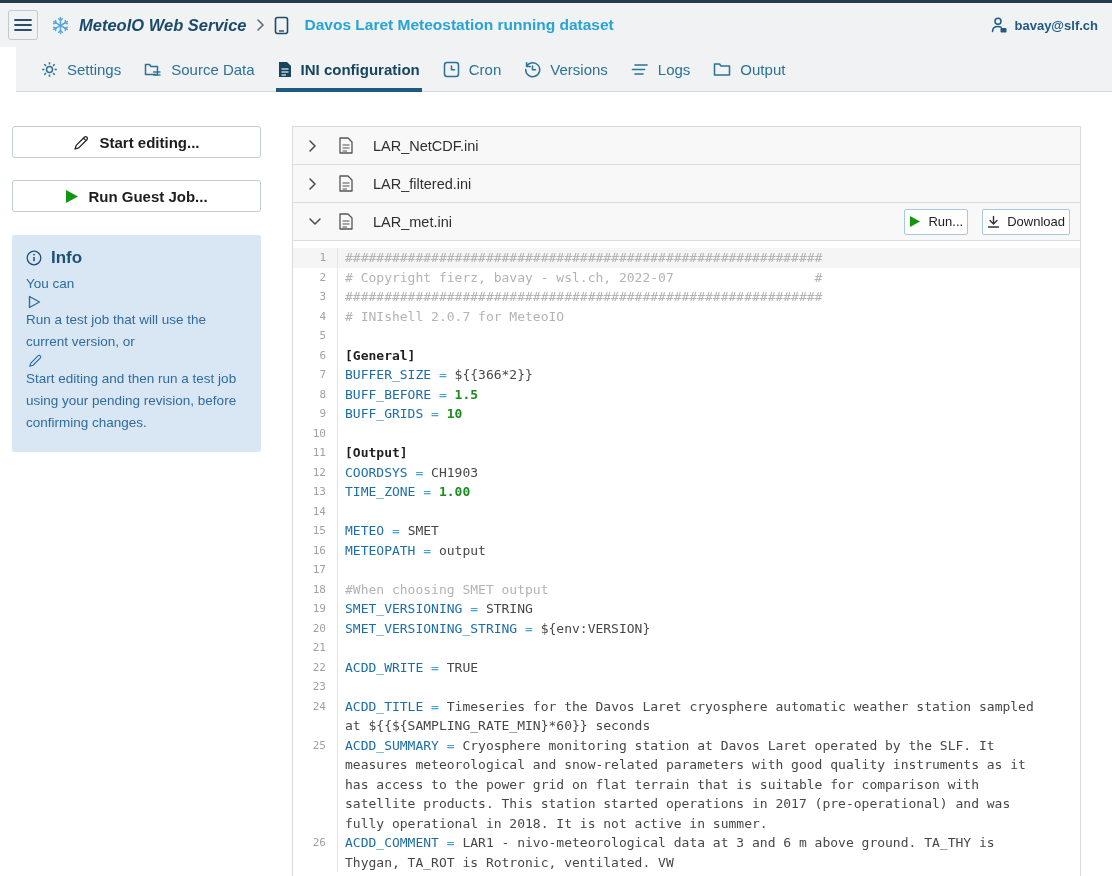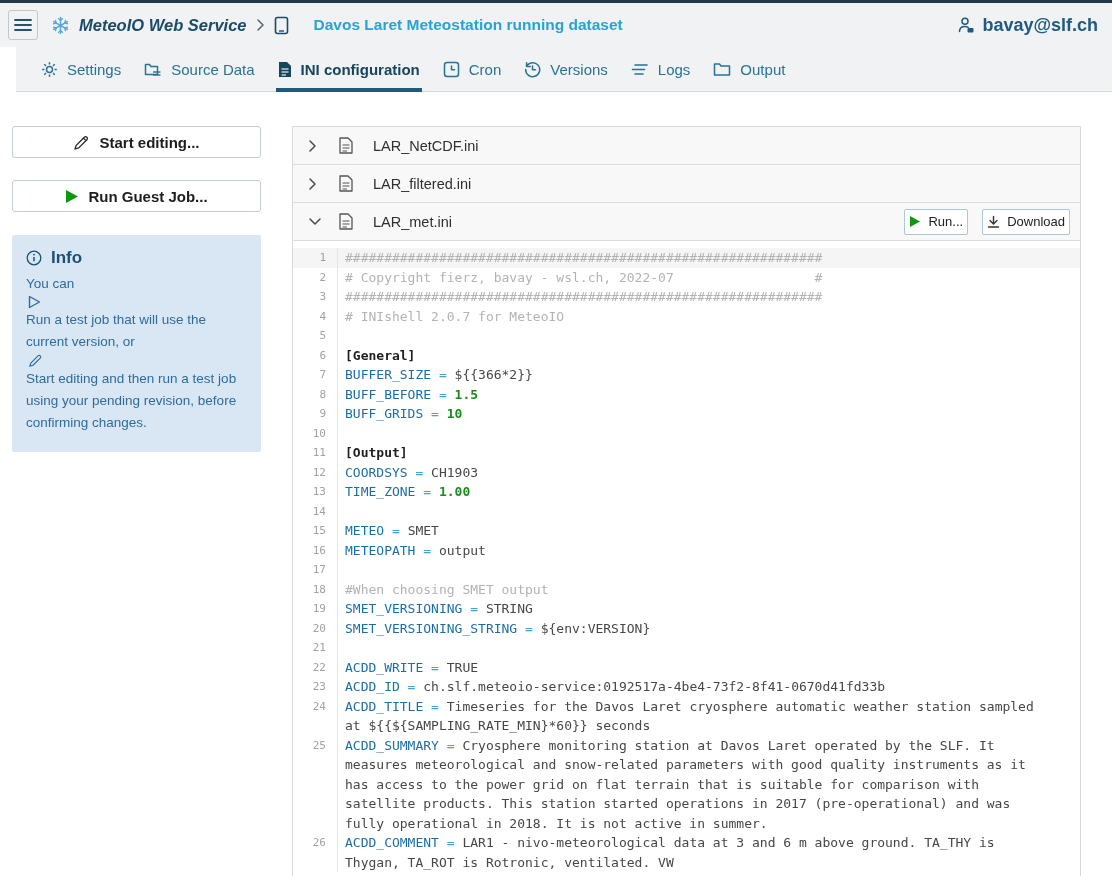--- a/index.html
+++ b/index.html
@@ -9,24 +9,24 @@
 
   
   .top-strip { position:absolute; left:0; top:0; width:1112px; height:3px; background:#24394a; }
   .titlebar { position:absolute; left:0; top:3px; width:1112px; height:44px; background:#f1f2f3;
     display:flex; align-items:center; }
   .hamburger { width:30px; height:30px; margin-left:8px; border:1px solid #c3c8cd; border-radius:3px;
     background:transparent; display:flex; align-items:center; justify-content:center; cursor:pointer; }
   .brand { display:flex; align-items:center; gap:9px; margin-left:13px; }
   .app-title { font-size:16.5px; font-weight:bold; color:#1a4b6a;font-style:italic; }
   .crumb-sep { color:#5d6b76; margin:0 9px; display:flex; align-items:center; }
-  .dataset { display:flex; align-items:center; gap:25px; }
+  .dataset { display:flex; align-items:center; gap:16px; }
   .dataset-title { font-size:15.5px; font-weight:bold; color:#27a4d4; }
   .userbox { margin-left:auto; margin-right:14px; display:flex; align-items:center; gap:7px; }
-  .user-email { font-size:18px; font-weight:bold; color:#1e5a82; }
+  .user-email { font-size:13px; font-weight:bold; color:#1e5a82; }
 
   
   .tabbar { position:absolute; left:16px; top:47px; width:1112px; height:45px; background:#f1f2f3;
     border-bottom:1px solid #d5d8da; display:flex; align-items:stretch; padding-left:25px; }
   .tab { position:relative; display:flex; align-items:center; gap:9px; margin-right:23px;
     color:#2b7295; font-size:15px; cursor:pointer; }
   .tab.active { color:#16455e; font-weight:bold; }
   .tab.active::after { content:""; position:absolute; left:-2px; right:-2px; bottom:-1px;
     height:4px; background:#1c5a7e; }
 
@@ -435,21 +435,20 @@
       <div class="ed-row">
         <span class="ln">21</span>
         <span class="code"></span>
       </div>
       <div class="ed-row">
         <span class="ln">22</span>
         <span class="code"><span class="tk-k">ACDD_WRITE</span><span class="tk-eq"> = </span><span class="tk-v">TRUE</span></span>
       </div>
       <div class="ed-row">
         <span class="ln">23</span>
-        <span class="code"><span class="tk-k">ACDD_ID</span><span class="tk-eq"> = </span><span class="tk-v">ch.slf.meteoio-service:0192517a-4be4-73f2-8f41-0670d41fd33b</span></span>
       </div>
       <div class="ed-row">
         <span class="ln">24</span>
         <span class="code"><span class="tk-k">ACDD_TITLE</span><span class="tk-eq"> = </span><span class="tk-v">Timeseries for the Davos Laret cryosphere automatic weather station sampled at ${{${SAMPLING_RATE_MIN}*60}} seconds</span></span>
       </div>
       <div class="ed-row">
         <span class="ln">25</span>
         <span class="code"><span class="tk-k">ACDD_SUMMARY</span><span class="tk-eq"> = </span><span class="tk-v">Cryosphere monitoring station at Davos Laret operated by the SLF. It measures meteorological and snow-related parameters with good quality instruments as it has access to the power grid on flat terrain that is suitable for comparison with satellite products. This station started operations in 2017 (pre-operational) and was fully operational in 2018. It is not active in summer.</span></span>
       </div>
       <div class="ed-row">

